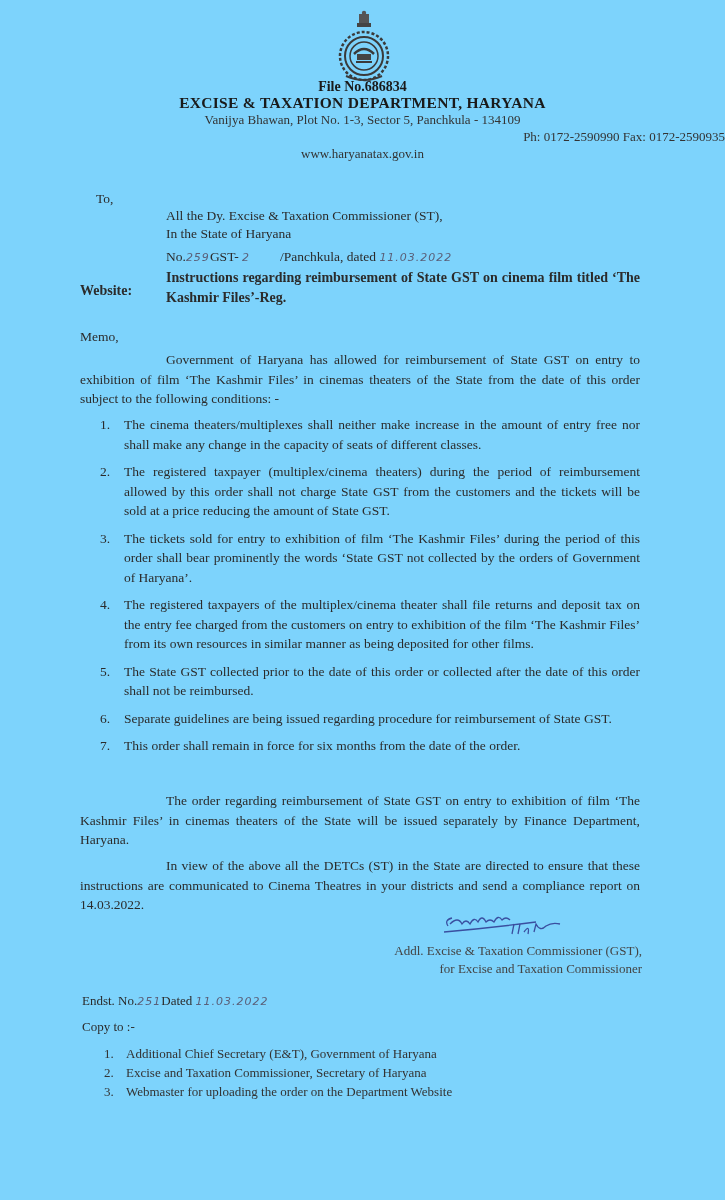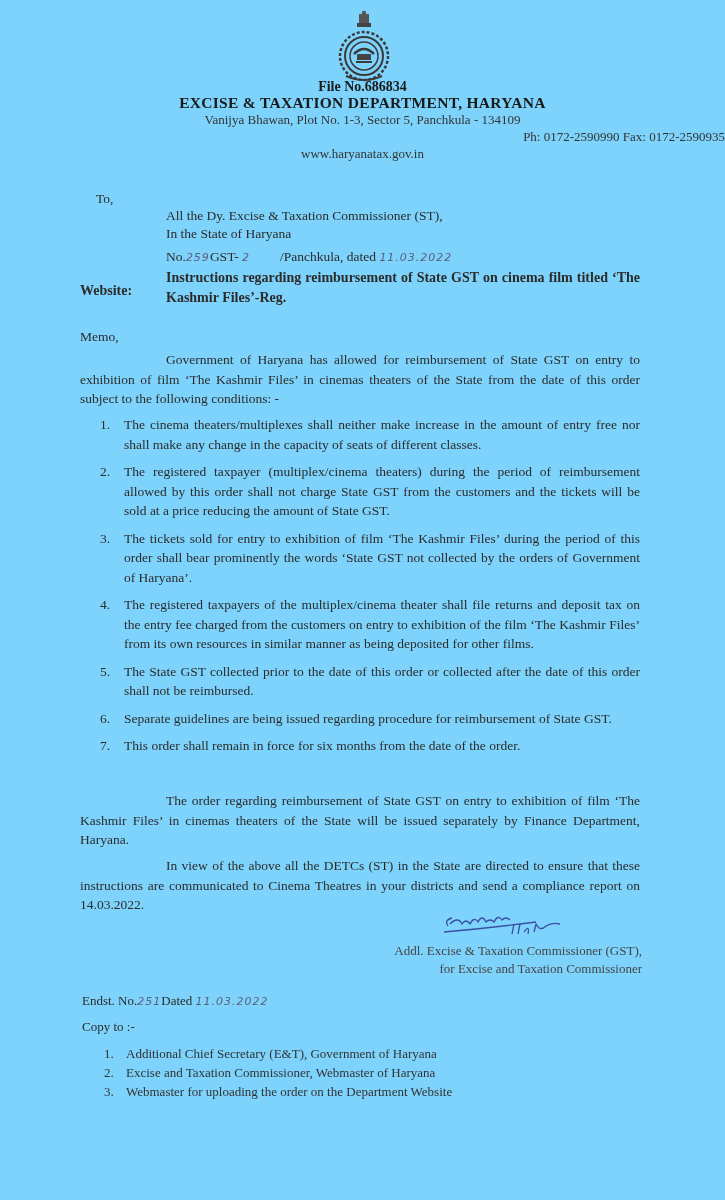--- a/index.html
+++ b/index.html
@@ -122,17 +122,17 @@
 
   <div class="txt body-font endst">
     <span>Endst. No.</span><span class="hand">251</span><span>Dated</span>
     <span class="hand">11.03.2022</span>
   </div>
 
   <div class="txt body-font copyto">Copy to :-</div>
 
   <ol class="copy-list">
     <li class="copy-item body-font"><span class="num">1.</span><span>Additional Chief Secretary (E&amp;T), Government of Haryana</span></li>
-    <li class="copy-item body-font"><span class="num">2.</span><span>Excise and Taxation Commissioner, Webmaster of Haryana</span></li>
+    <li class="copy-item body-font"><span class="num">2.</span><span>Excise and Taxation Commissioner, Secretary of Haryana</span></li>
     <li class="copy-item body-font"><span class="num">3.</span><span>Webmaster for uploading the order on the Department Website</span></li>
   </ol>
 
 </div>
 
 </body></html>

